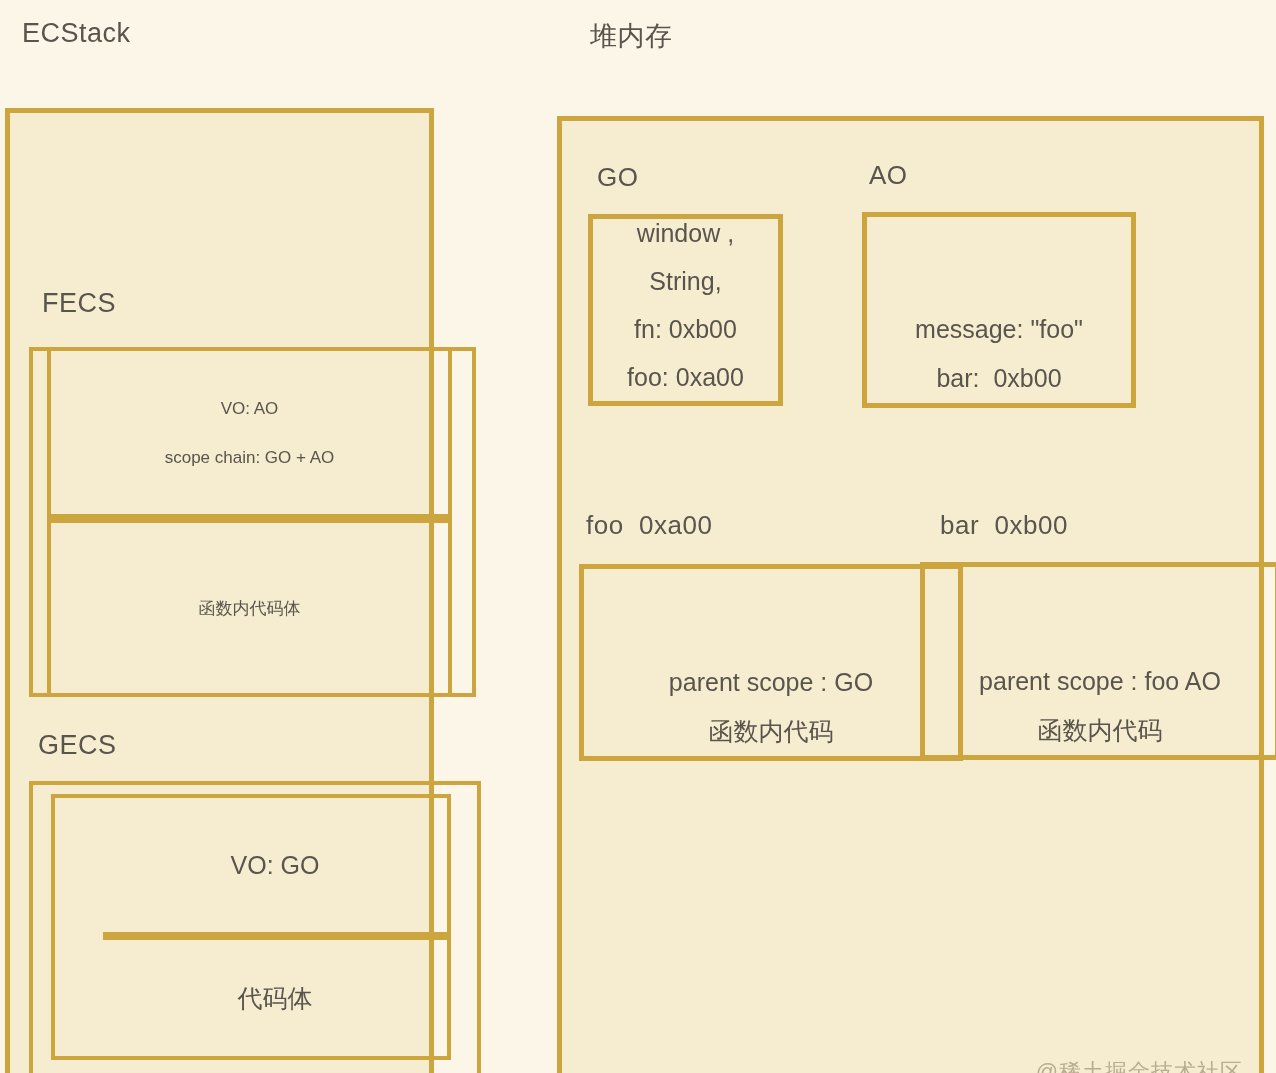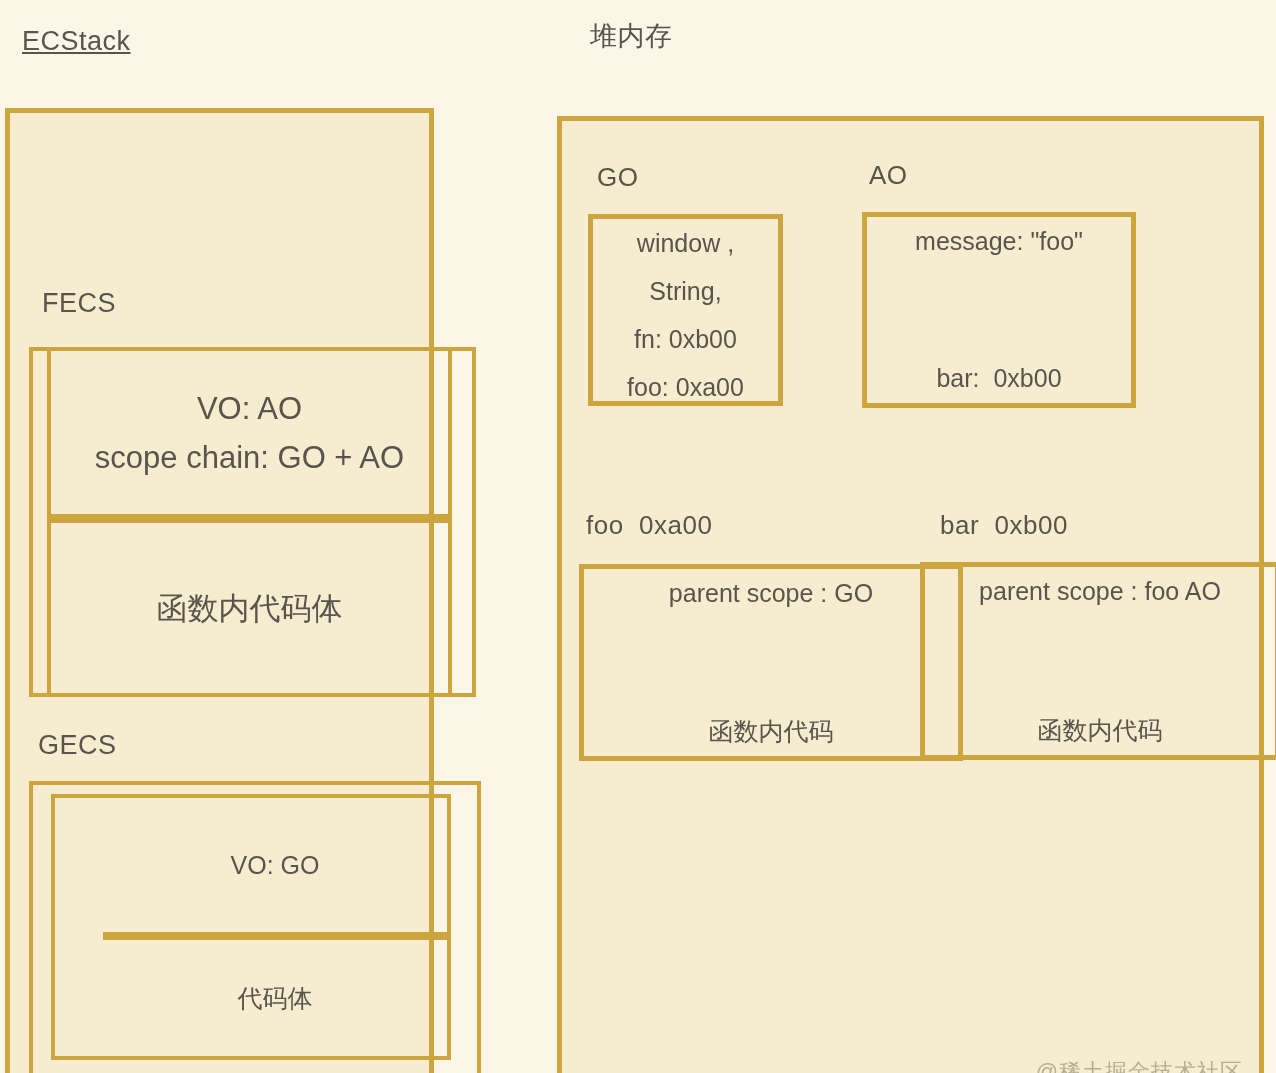--- a/index.html
+++ b/index.html
@@ -29,44 +29,44 @@
     background:var(--panel);
     border:5px solid var(--gold);
     margin-top:44px;
   }
   .box{
     position:absolute;
     border:5px solid var(--gold);
     display:flex;
     flex-direction:column;
     align-items:center;
-    justify-content:space-between;
+    justify-content:flex-end;
     text-align:center;
     font-size:25px;
     line-height:49px;
     white-space:pre;
   }
   
   #ecstack-panel{left:5px;top:64px;width:429px;height:992px;}
-  #ecstack-title{left:22px;top:26px;text-decoration:underline;}
+  #ecstack-title{left:22px;top:18px;}
   #fecs-label{left:32px;top:175px;}
   #gecs-label{left:28px;top:617px;}
 
   #fecs-outer{
     position:absolute;left:19px;top:234px;width:447px;height:350px;
     border:4px solid var(--gold);
   }
   #fecs-inner{
     position:absolute;top:-4px;bottom:-4px;left:14px;right:20px;
     border:4px solid var(--gold);
     display:flex;flex-direction:column;
   }
   #fecs-inner .row{
     display:flex;flex-direction:column;align-items:center;justify-content:center;
-    text-align:center;font-size:31px;line-height:49px;white-space:pre;
+    text-align:center;font-size:17px;line-height:49px;white-space:pre;
   }
   #fecs-row-vo{height:163px;}
   #fecs-row-code{flex:1;border-top:9px solid var(--gold);}
 
   #gecs-outer{
     position:absolute;left:19px;top:668px;width:452px;height:308px;
     border:4px solid var(--gold);
   }
   #gecs-inner{
     position:absolute;left:18px;right:26px;top:9px;bottom:25px;

